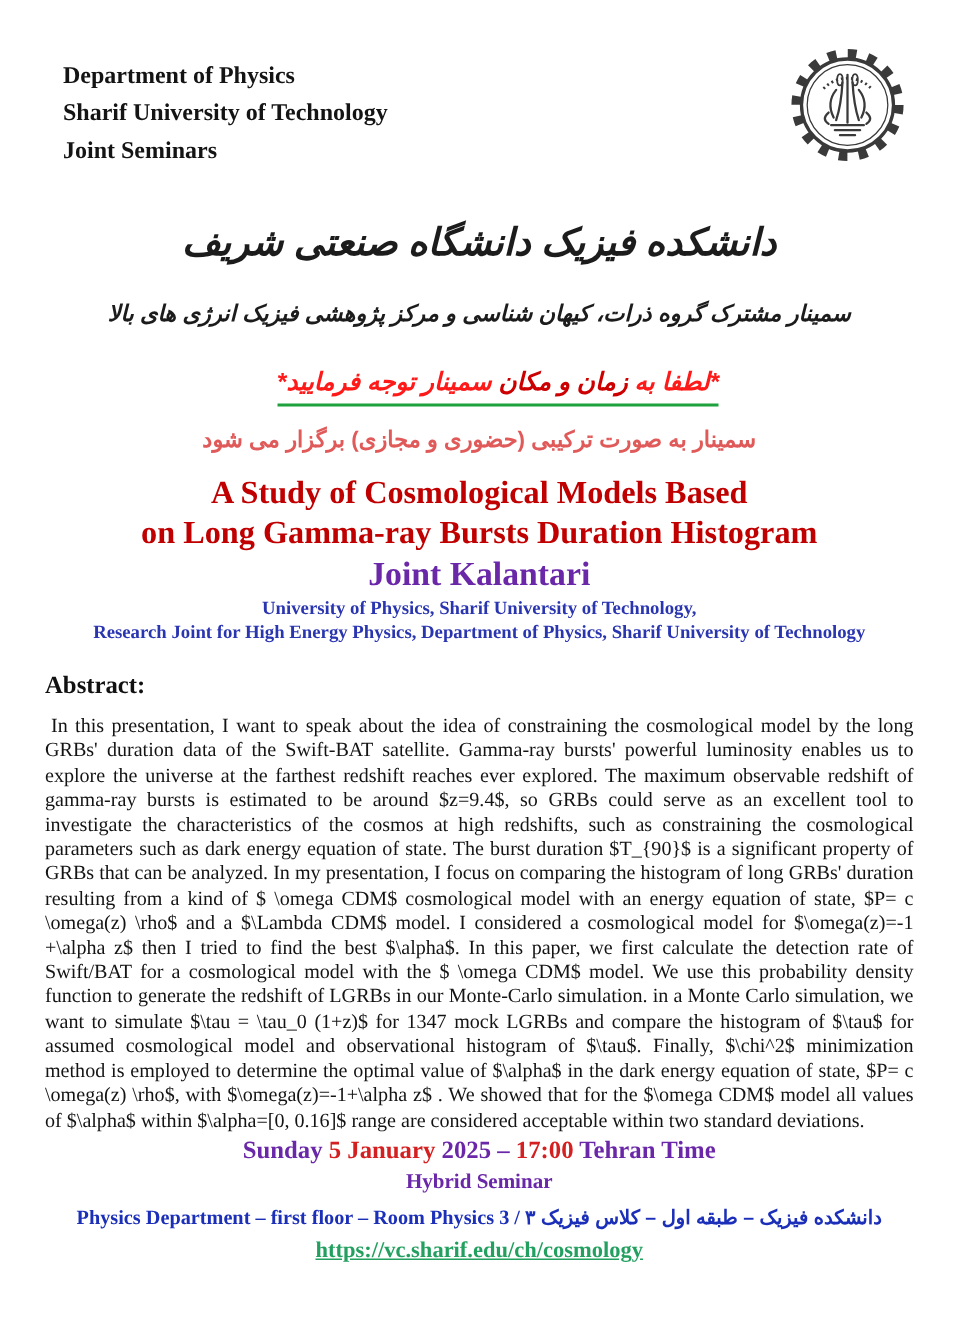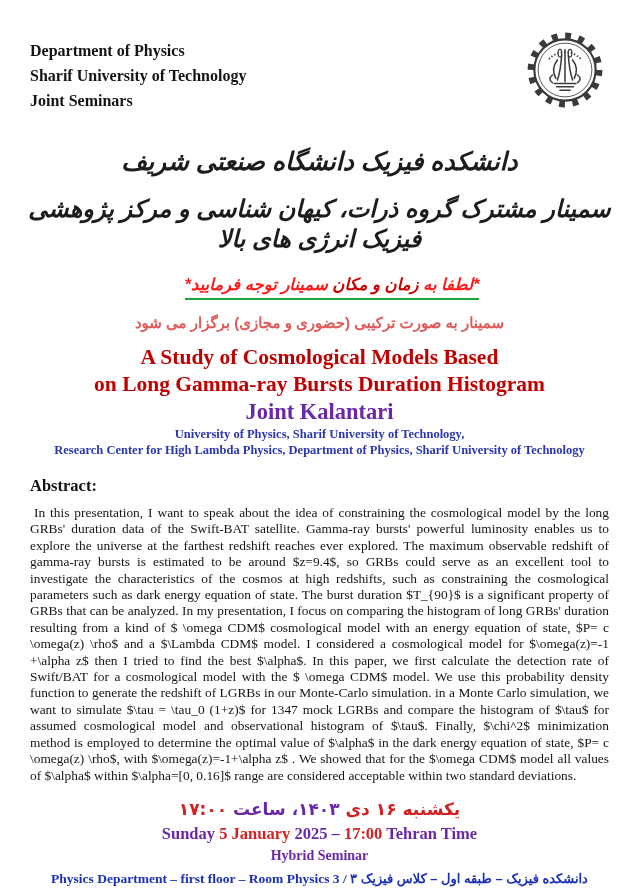--- a/index.html
+++ b/index.html
@@ -3,27 +3,27 @@
 <meta charset="utf-8">
 <style>
   html,body{margin:0;padding:0;background:#ffffff;}
   .page{
     width:639px;height:896px;background:#fff;position:relative;overflow:hidden;
     font-family:"Liberation Serif",serif;color:#111;text-align:center;
     margin:0 auto;
   }
   
   .header-row{display:flex;justify-content:space-between;align-items:flex-start;
-    padding:38px 32px 0 30px;text-align:left;gap:11px;}
+    padding:38px 32px 0 42px;text-align:left;gap:11px;}
   .header-lines div{font-weight:bold;font-size:16px;line-height:25px;color:#141414;}
   .seal{margin-top:-10px;}
   
   .fa{font-family:Liberation Sans, sans-serif;direction:rtl;unicode-bidi:isolate;}
   .callig1{margin-top:26px;font-size:25px;line-height:38px;font-style:italic;font-weight:bold;color:#1c1c1c;}
-  .callig2{margin-top:14px;font-size:24px;line-height:30px;font-style:italic;font-weight:bold;color:#1c1c1c;}
+  .callig2{margin-top:14px;font-size:15px;line-height:30px;font-style:italic;font-weight:bold;color:#1c1c1c;}
   
   .attention{margin-top:18px;font-size:16.5px;line-height:24px;padding-left:25px;}
   .attention .inner{display:inline-block;border-bottom:2px solid #1FA23D;padding-bottom:2px;
     font-weight:bold;font-style:italic;}
   .att-red{color:#FF1A1A;}
   .att-dark{color:#CC0000;}
   .format-line{margin-top:12px;font-size:15px;line-height:22px;color:#E05A5A;font-weight:bold;}
   
   .title-line{font-size:21.5px;line-height:27px;font-weight:bold;color:#C00000;}
   .title-1{margin-top:10px;}
@@ -89,28 +89,25 @@
       <span class="att-red">*لطفا به </span><span class="att-dark">زمان و مکان</span><span class="att-red"> سمینار توجه فرمایید*</span>
     </span>
   </div>
 
   <div class="format-line fa">سمینار به صورت ترکیبی (حضوری و مجازی) برگزار می شود</div>
 
   <div class="title-line title-1">A Study of Cosmological Models Based</div>
   <div class="title-line">on Long Gamma-ray Bursts Duration Histogram</div>
   <div class="speaker">Joint Kalantari</div>
   <div class="affil">University of Physics, Sharif University of Technology,</div>
-  <div class="affil">Research Center for High Lambda Physics, Department of Physics, Sharif University of Technology</div>
+  <div class="affil">Research Joint for High Energy Physics, Department of Physics, Sharif University of Technology</div>
 
   <div class="abstract-label">Abstract:</div>
   <div class="abstract-text"> In this presentation, I want to speak about the idea of constraining the cosmological model by the long GRBs' duration data of the Swift-BAT satellite. Gamma-ray bursts' powerful luminosity enables us to explore the universe at the farthest redshift reaches ever explored. The maximum observable redshift of gamma-ray bursts is estimated to be around $z=9.4$, so GRBs could serve as an excellent tool to investigate the characteristics of the cosmos at high redshifts, such as constraining the cosmological parameters such as dark energy equation of state. The burst duration $T_{90}$ is a significant property of GRBs that can be analyzed. In my presentation, I focus on comparing the histogram of long GRBs' duration resulting from a kind of $ \omega CDM$ cosmological model with an energy equation of state, $P= c \omega(z) \rho$ and a $\Lambda CDM$ model. I considered a cosmological model for $\omega(z)=-1 +\alpha z$ then I tried to find the best $\alpha$. In this paper, we first calculate the detection rate of Swift/BAT for a cosmological model with the $ \omega CDM$ model. We use this probability density function to generate the redshift of LGRBs in our Monte-Carlo simulation. in a Monte Carlo simulation, we want to simulate $\tau = \tau_0 (1+z)$ for 1347 mock LGRBs and compare the histogram of $\tau$ for assumed cosmological model and observational histogram of $\tau$. Finally, $\chi^2$ minimization method is employed to determine the optimal value of $\alpha$ in the dark energy equation of state, $P= c \omega(z) \rho$, with $\omega(z)=-1+\alpha z$ . We showed that for the $\omega CDM$ model all values of $\alpha$ within $\alpha=[0, 0.16]$ range are considered acceptable within two standard deviations.</div>
 
-  <div class="date-fa">
-    <span class="red">یکشنبه ۱۶ دی </span><span class="purple">۱۴۰۳، ساعت </span><span class="red">۱۷:۰۰</span>
-  </div>
 
   <div class="date-en">
     <span class="purple">Sunday </span><span class="red">5 January </span><span class="purple">2025 – </span><span class="red">17:00</span><span class="purple"> Tehran Time</span>
   </div>
 
   <div class="hybrid">Hybrid Seminar</div>
 
   <div class="location">
     <span>Physics Department – first floor – Room Physics 3</span><span> / </span><span class="fa">دانشکده فیزیک – طبقه اول – کلاس فیزیک ۳</span>
   </div>

